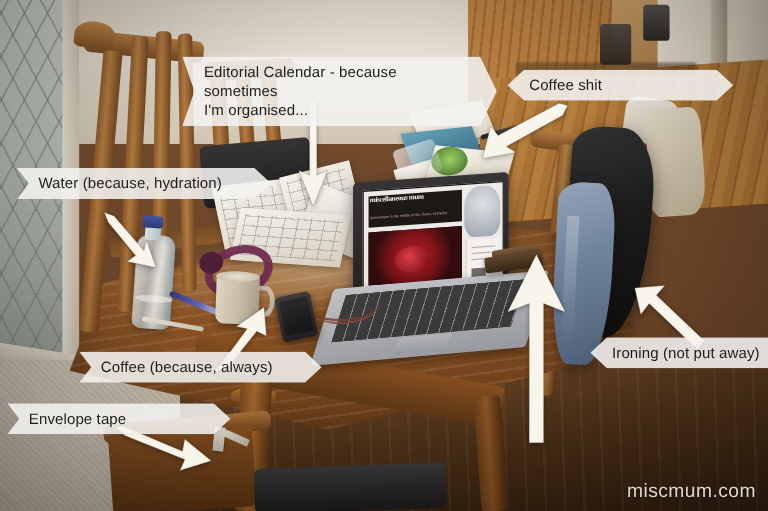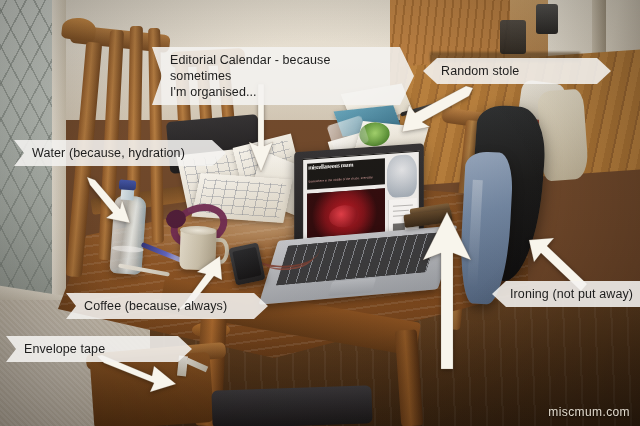--- a/index.html
+++ b/index.html
@@ -500,21 +500,21 @@
   #ann-chocolate{left:344px;top:367px;width:204px;}
   #ann-ironing{left:492px;top:281px;width:140px;}
 
   
   .arrow{position:absolute;}
   .arrow svg{display:block;filter:drop-shadow(0 1px 2px rgba(0,0,0,.35));}
 
   
   #watermark{
     position:absolute;right:10px;bottom:7px;
-    color:#efe9dc;font-size:12px;letter-spacing:.4px;
+    color:#efe9dc;font-size:16px;letter-spacing:.4px;
     text-shadow:0 1px 2px rgba(0,0,0,.7);
     opacity:.92;
   }
 </style>
 </head>
 <body>
 
 <div id="scene">
 
   <div class="layer wall"></div>
@@ -677,21 +677,21 @@
 
   <div class="arrow" style="left:528px;top:236px;">
     <svg width="60" height="56" viewBox="0 0 60 56">
       <polygon points="1,4 26,2 19,10 59,48 53,55 13,17 6,26" fill="#f8f5ec" stroke="rgba(120,100,80,.35)" stroke-width=".6"></polygon>
     </svg>
   </div>
 
   <div class="ann right-point" id="ann-calendar">Editorial Calendar - because sometimes
 I'm organised...</div>
 
-  <div class="ann both-point" id="ann-random">Random stole</div>
+  <div class="ann both-point" id="ann-random">Coffee shit</div>
 
   <div class="ann right-point" id="ann-water">Water (because, hydration)</div>
 
   <div class="ann right-point" id="ann-envelope">Envelope tape</div>
 
   <div class="ann right-point" id="ann-coffee">Coffee (because, always)</div>
 
 
   <div class="ann both-point" id="ann-ironing">Ironing (not put away)</div>
 

